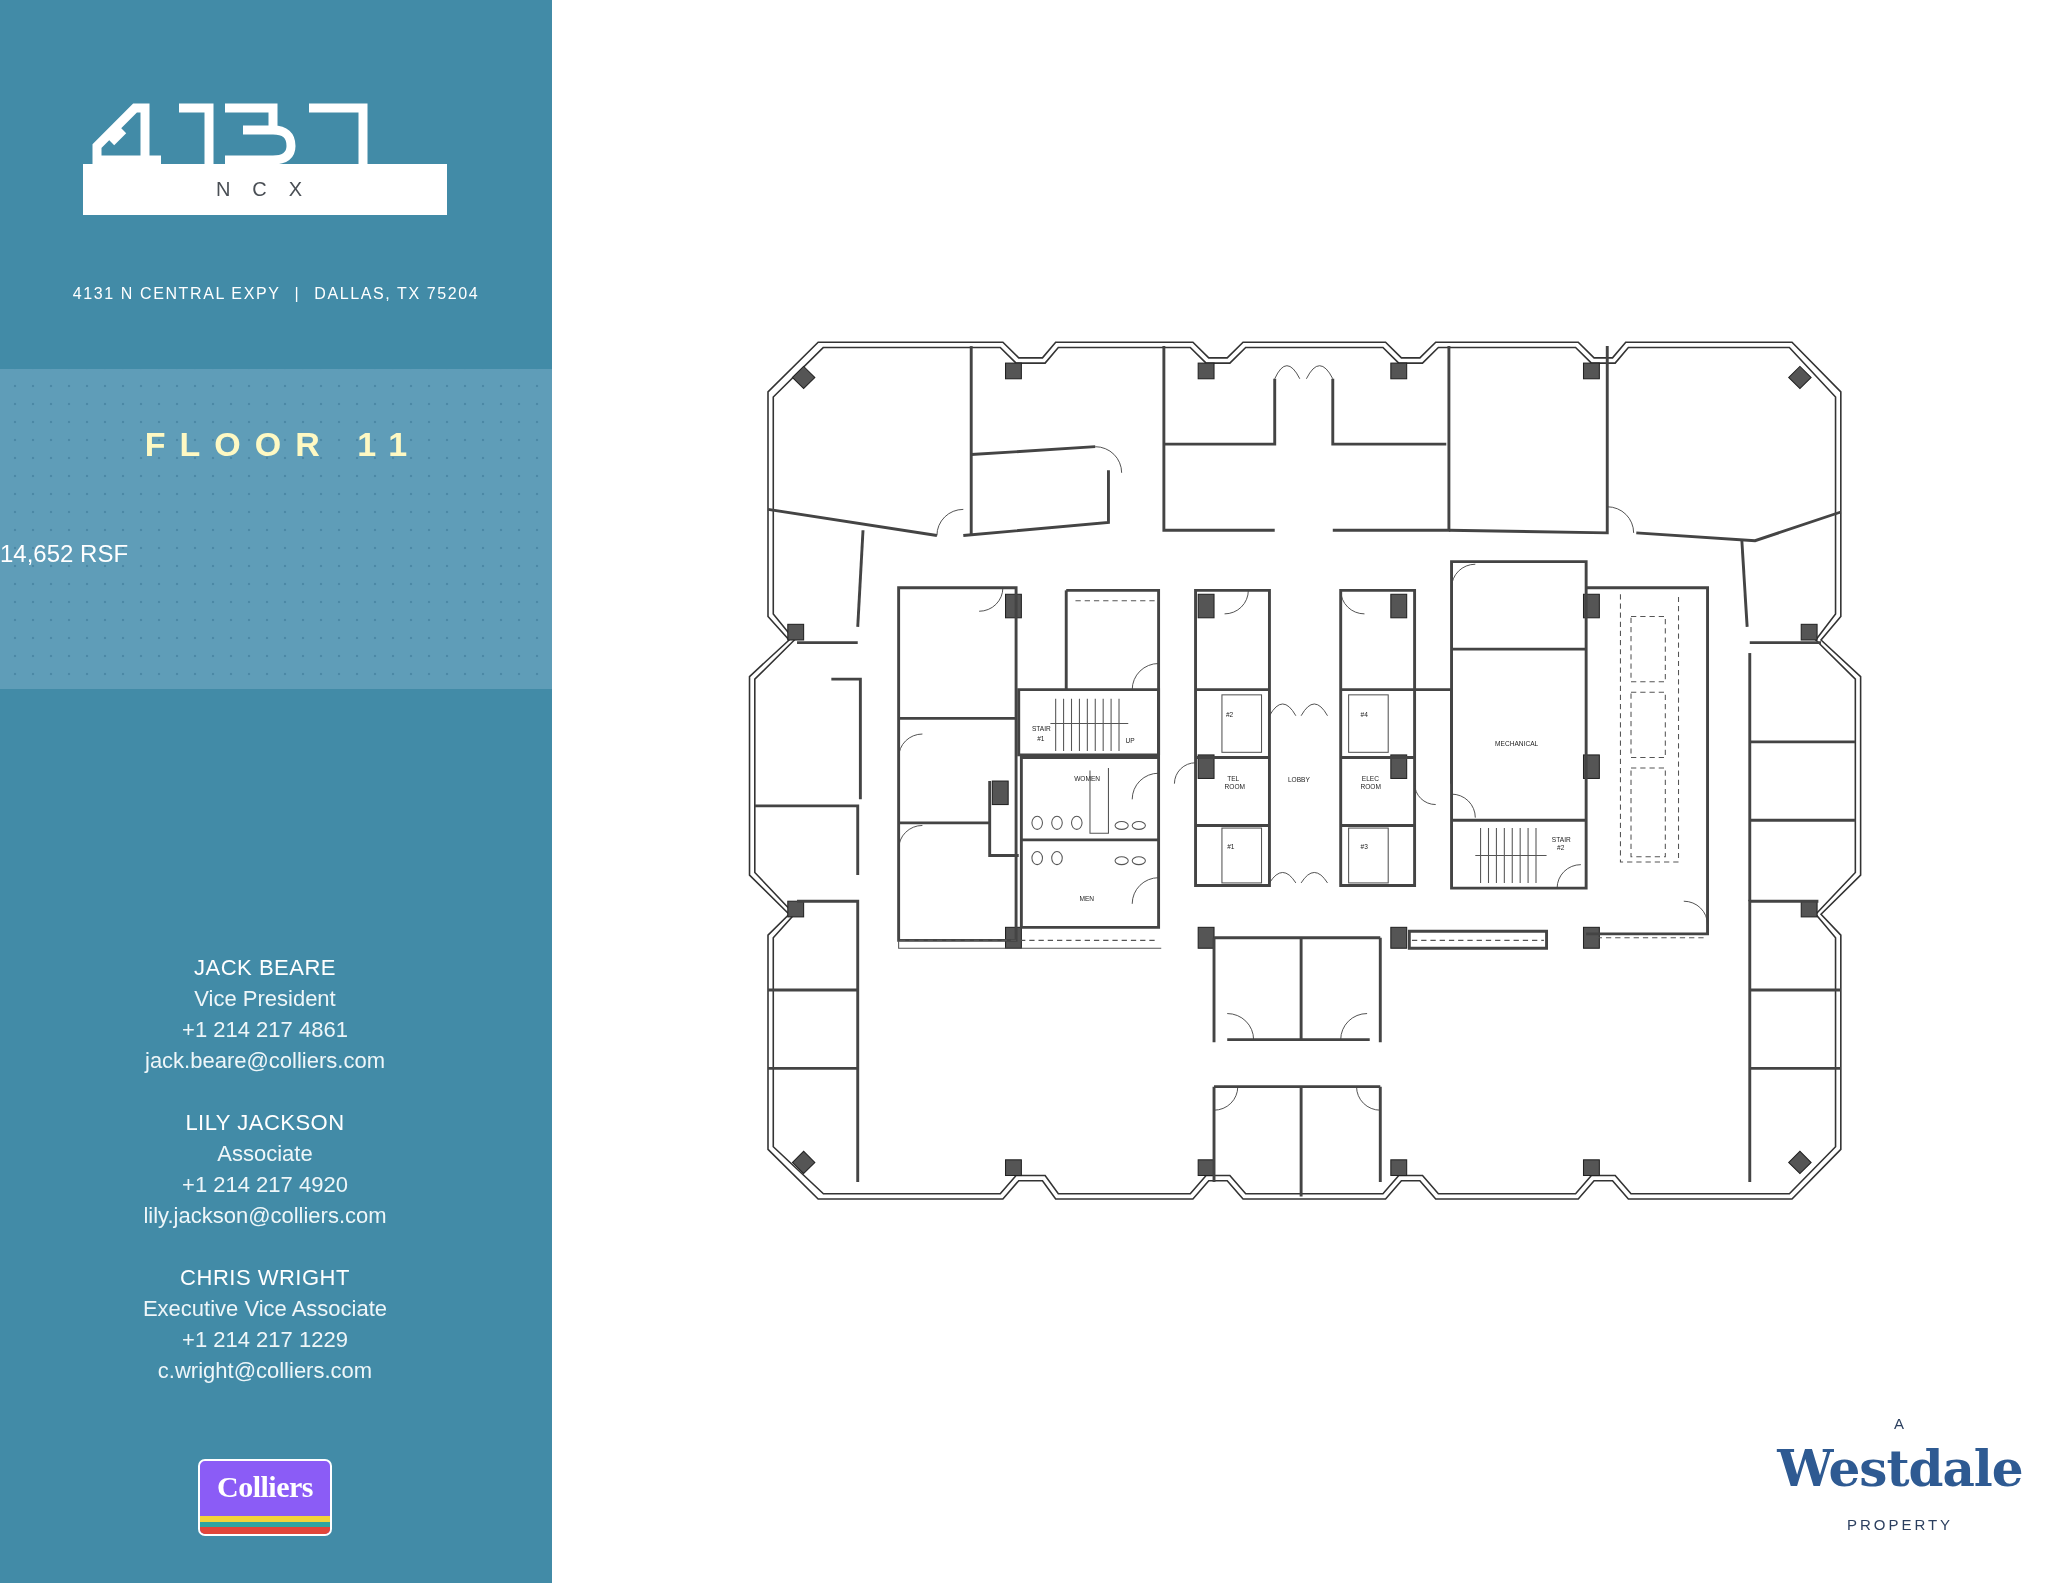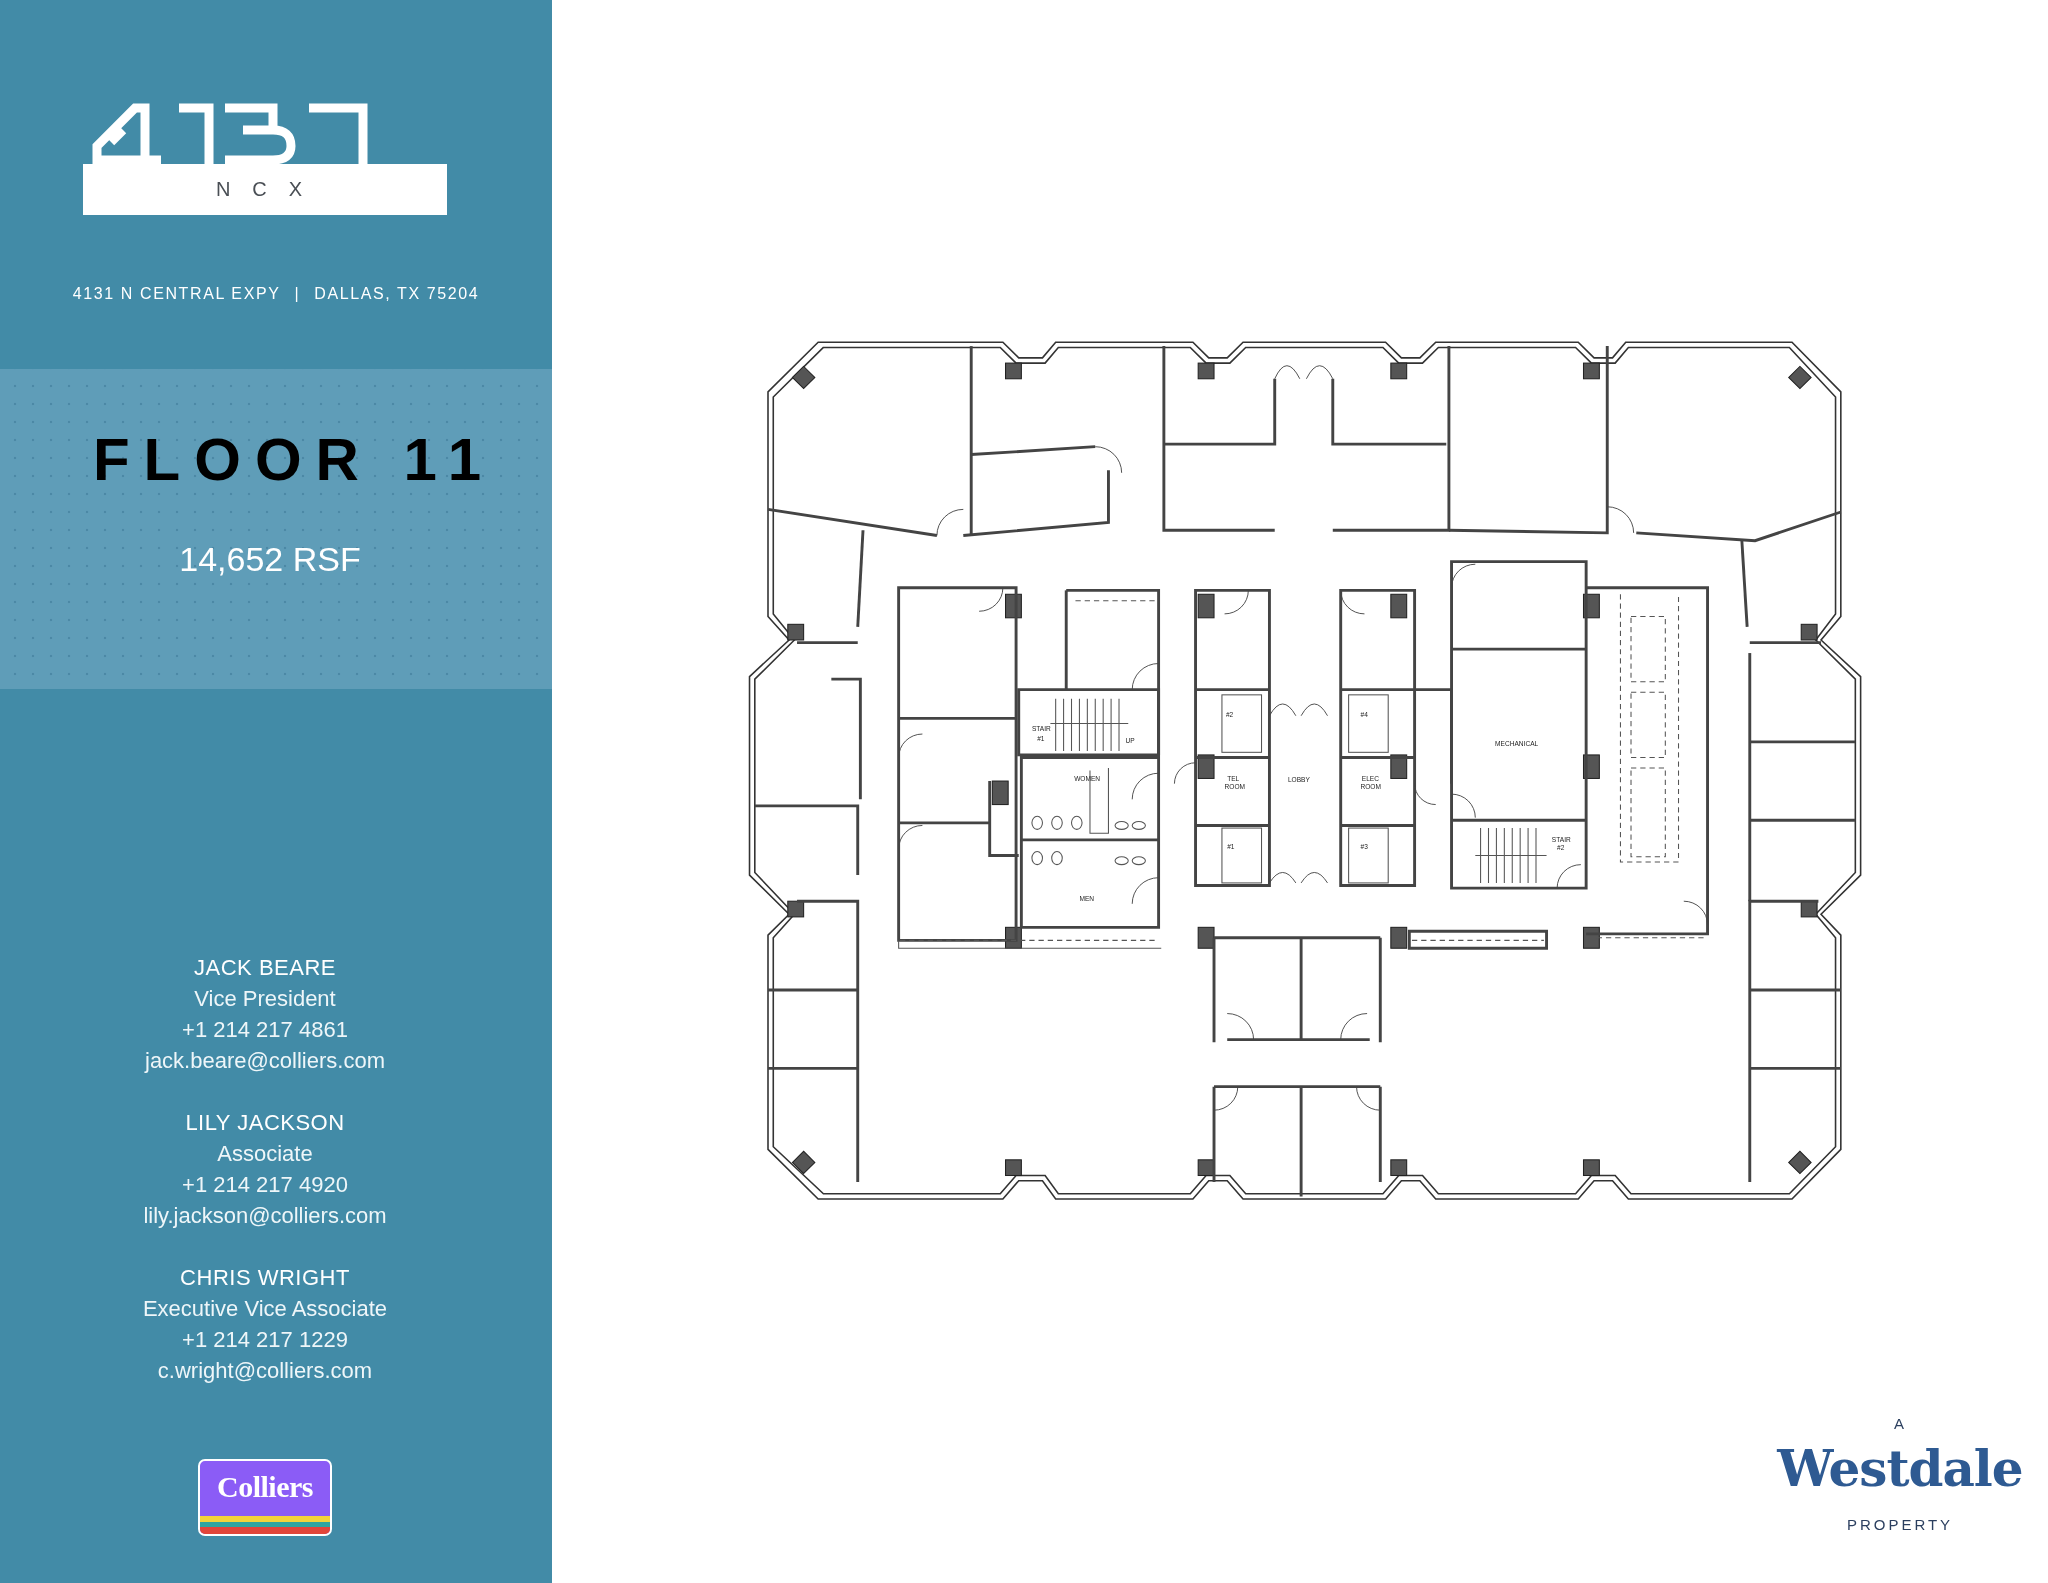--- a/index.html
+++ b/index.html
@@ -7,22 +7,22 @@
   .sidebar { position:absolute; left:0; top:0; width:552px; height:1583px; background:#428ba7; }
   .band { position:absolute; left:0; top:369px; width:552px; height:320px; background-color:#5f9db8;
     background-image: radial-gradient(circle, rgba(60,120,150,0.55) 1.3px, transparent 1.6px);
     background-size:18px 18px; background-position:6px 8px; }
   .logo-wrap { position:absolute; left:83px; top:100px; width:364px; height:116px; }
   .logo-digits { position:absolute; left:0; top:0; width:364px; height:66px; }
   .logo-box { position:absolute; left:0; top:64px; width:364px; height:51px; background:#ffffff; }
   .logo-sub { position:absolute; left:0; right:0; top:14px; text-align:center; color:#4a4f55; font-size:20px; letter-spacing:22px; padding-left:10px; font-family:"Liberation Sans", sans-serif; }
   .address { position:absolute; left:0; width:552px; top:266px; text-align:center; color:#ffffff; font-size:16px; letter-spacing:1.6px;margin-top:19px; }
   .address .sep { margin:0 14px; }
-  .floor-title { position:absolute; left:0; width:540px; top:425px; text-align:center; color:#000000; font-size:60px; font-weight:bold; letter-spacing:14px; padding-left:24px; }
-  .floor-rsf { position:absolute; left:0; width:540px; top:540px; text-align:center; color:#ffffff; font-size:34px; }
+  .floor-title { position:absolute; left:0; width:540px; top:425px; text-align:center; color:#fef9c3; font-size:34px; font-weight:bold; letter-spacing:14px; padding-left:13px; }
+  .floor-rsf { position:absolute; left:0; width:540px; top:540px; color:#ffffff; font-size:24px; }
   .contacts { position:absolute; left:0; width:530px; top:952px; text-align:center; color:#ffffff; }
   .contact { margin-bottom:31px; }
   .contact .name { font-weight:normal; font-size:22px; letter-spacing:0.5px; line-height:31px; }
   .contact .line { font-size:22px; line-height:31px; color:#eef6f9; }
   .colliers { position:absolute; left:198px; top:1459px; width:134px; height:77px; border:2px solid #ffffff; border-radius:7px; overflow:hidden; background:#8b5cf6; box-sizing:border-box; }
   .colliers .word { position:absolute; left:0; right:0; top:9px; text-align:center; color:#ffffff; font-family:"Liberation Serif", serif; font-weight:bold; font-size:30px; letter-spacing:-0.5px; }
   .colliers .s1 { position:absolute; left:0; right:0; top:55px; height:6px; background:#f3d43b; }
   .colliers .s2 { position:absolute; left:0; right:0; top:61px; height:5px; background:#2fa6a0; }
   .colliers .s3 { position:absolute; left:0; right:0; top:66px; height:9px; background:#e2463a; }
   .westdale { position:absolute; left:1760px; top:1415px; width:280px; text-align:center; color:#2b3f5f; }

